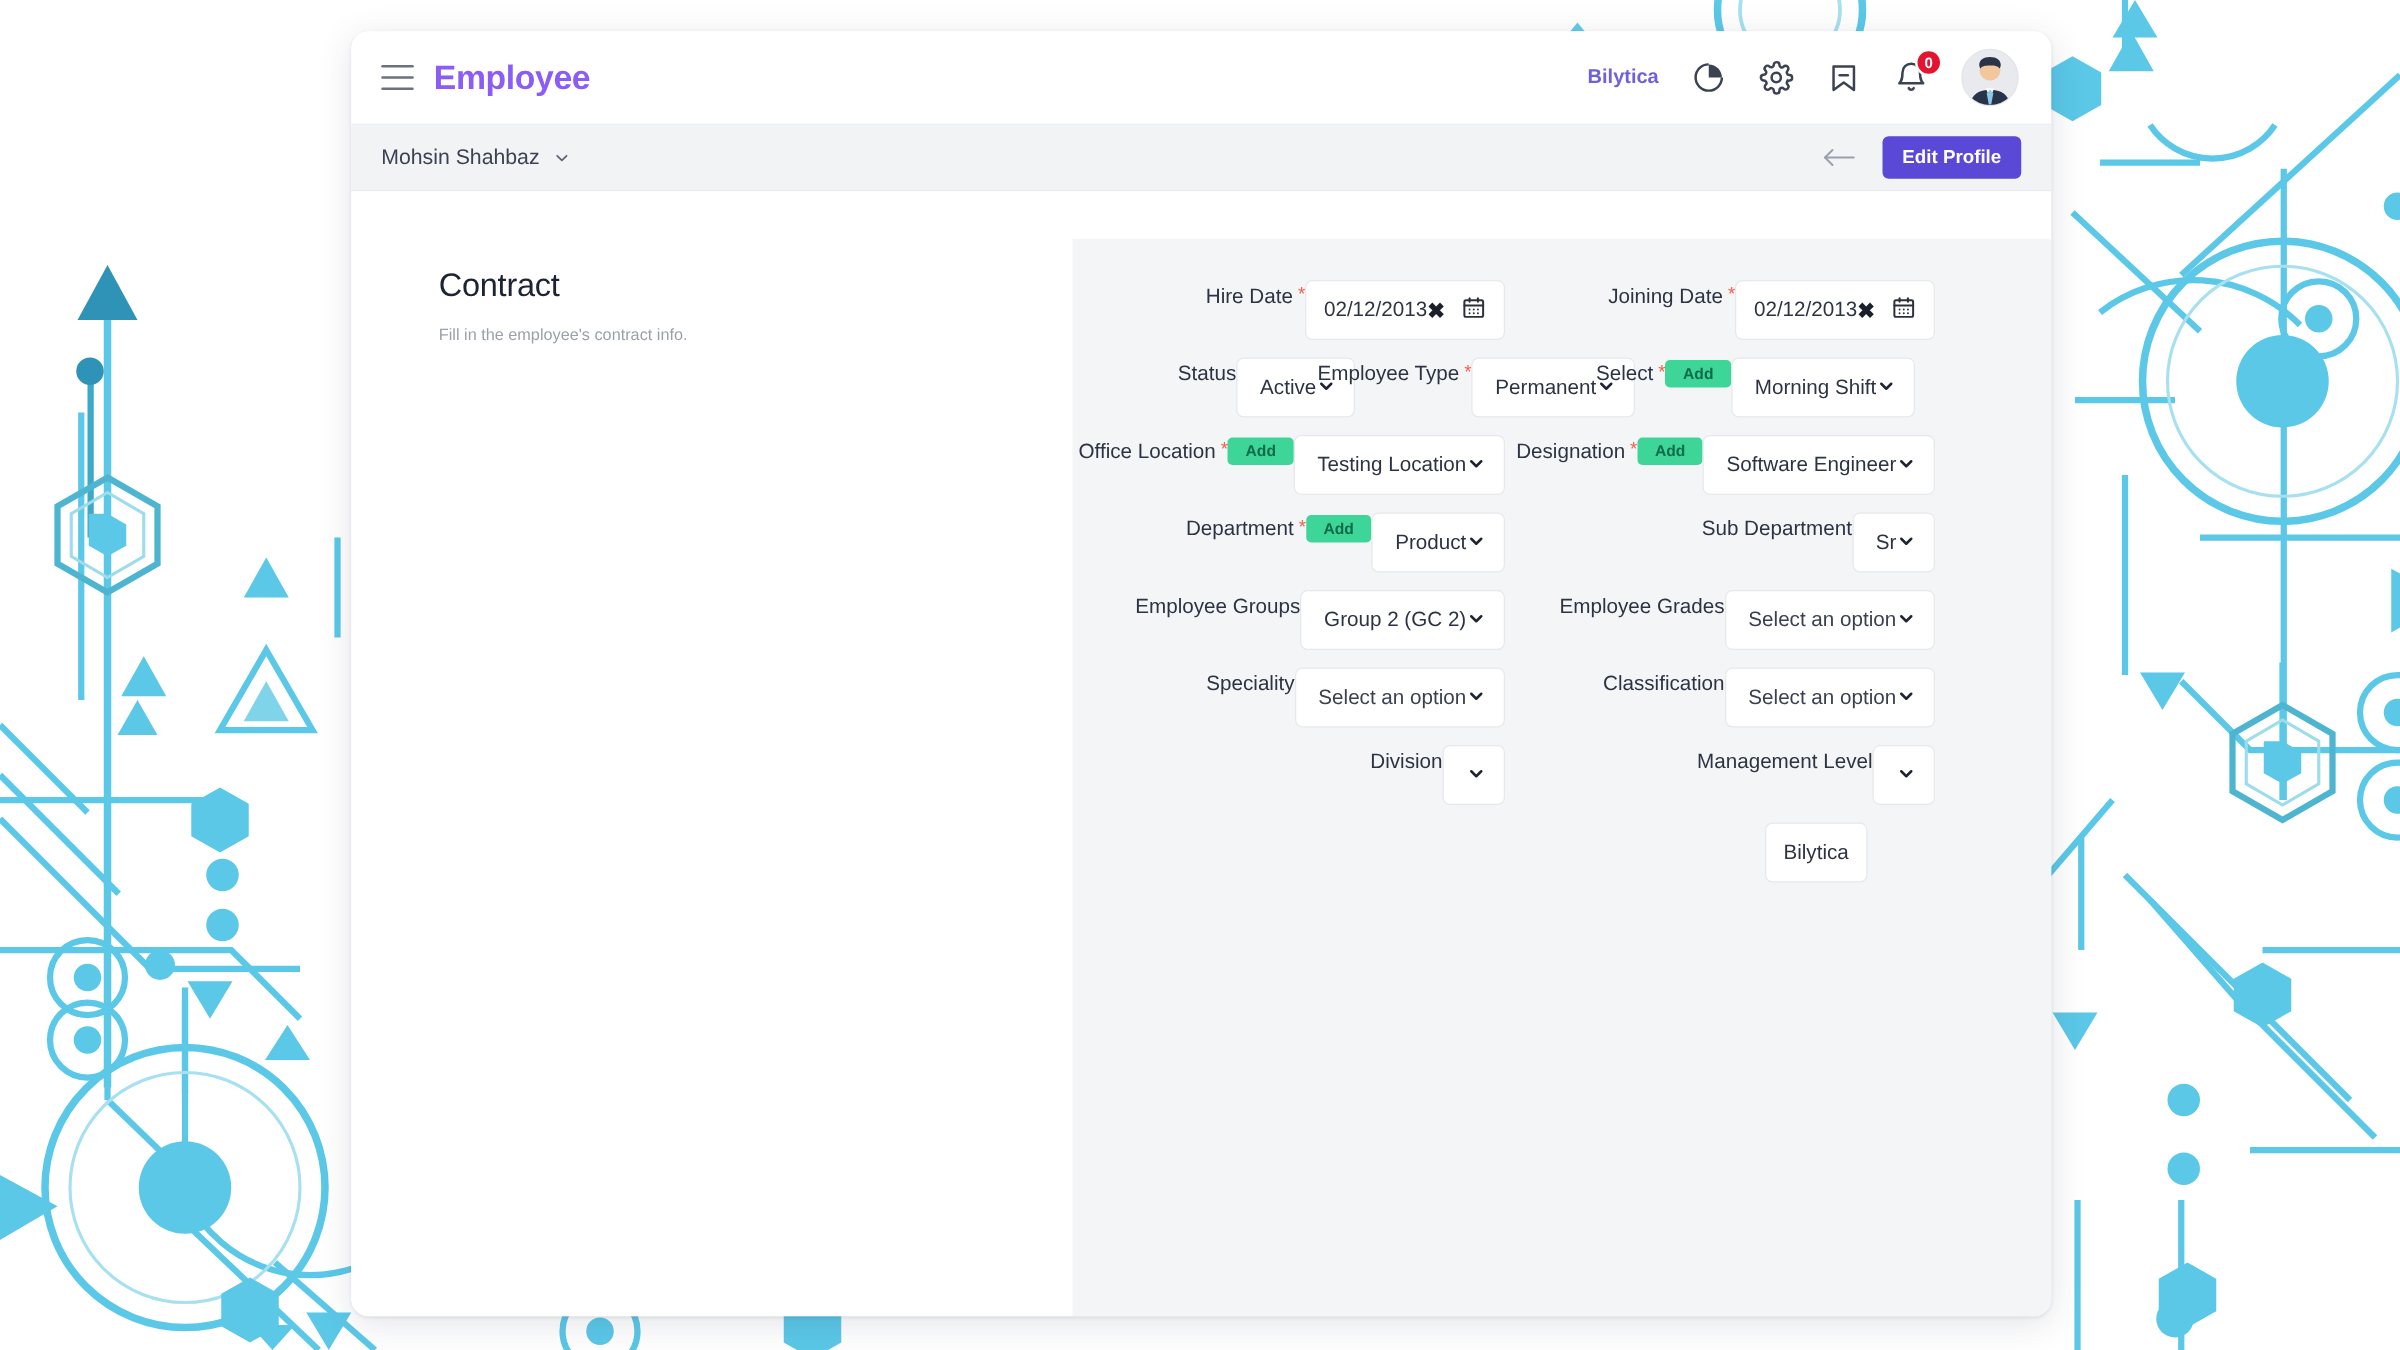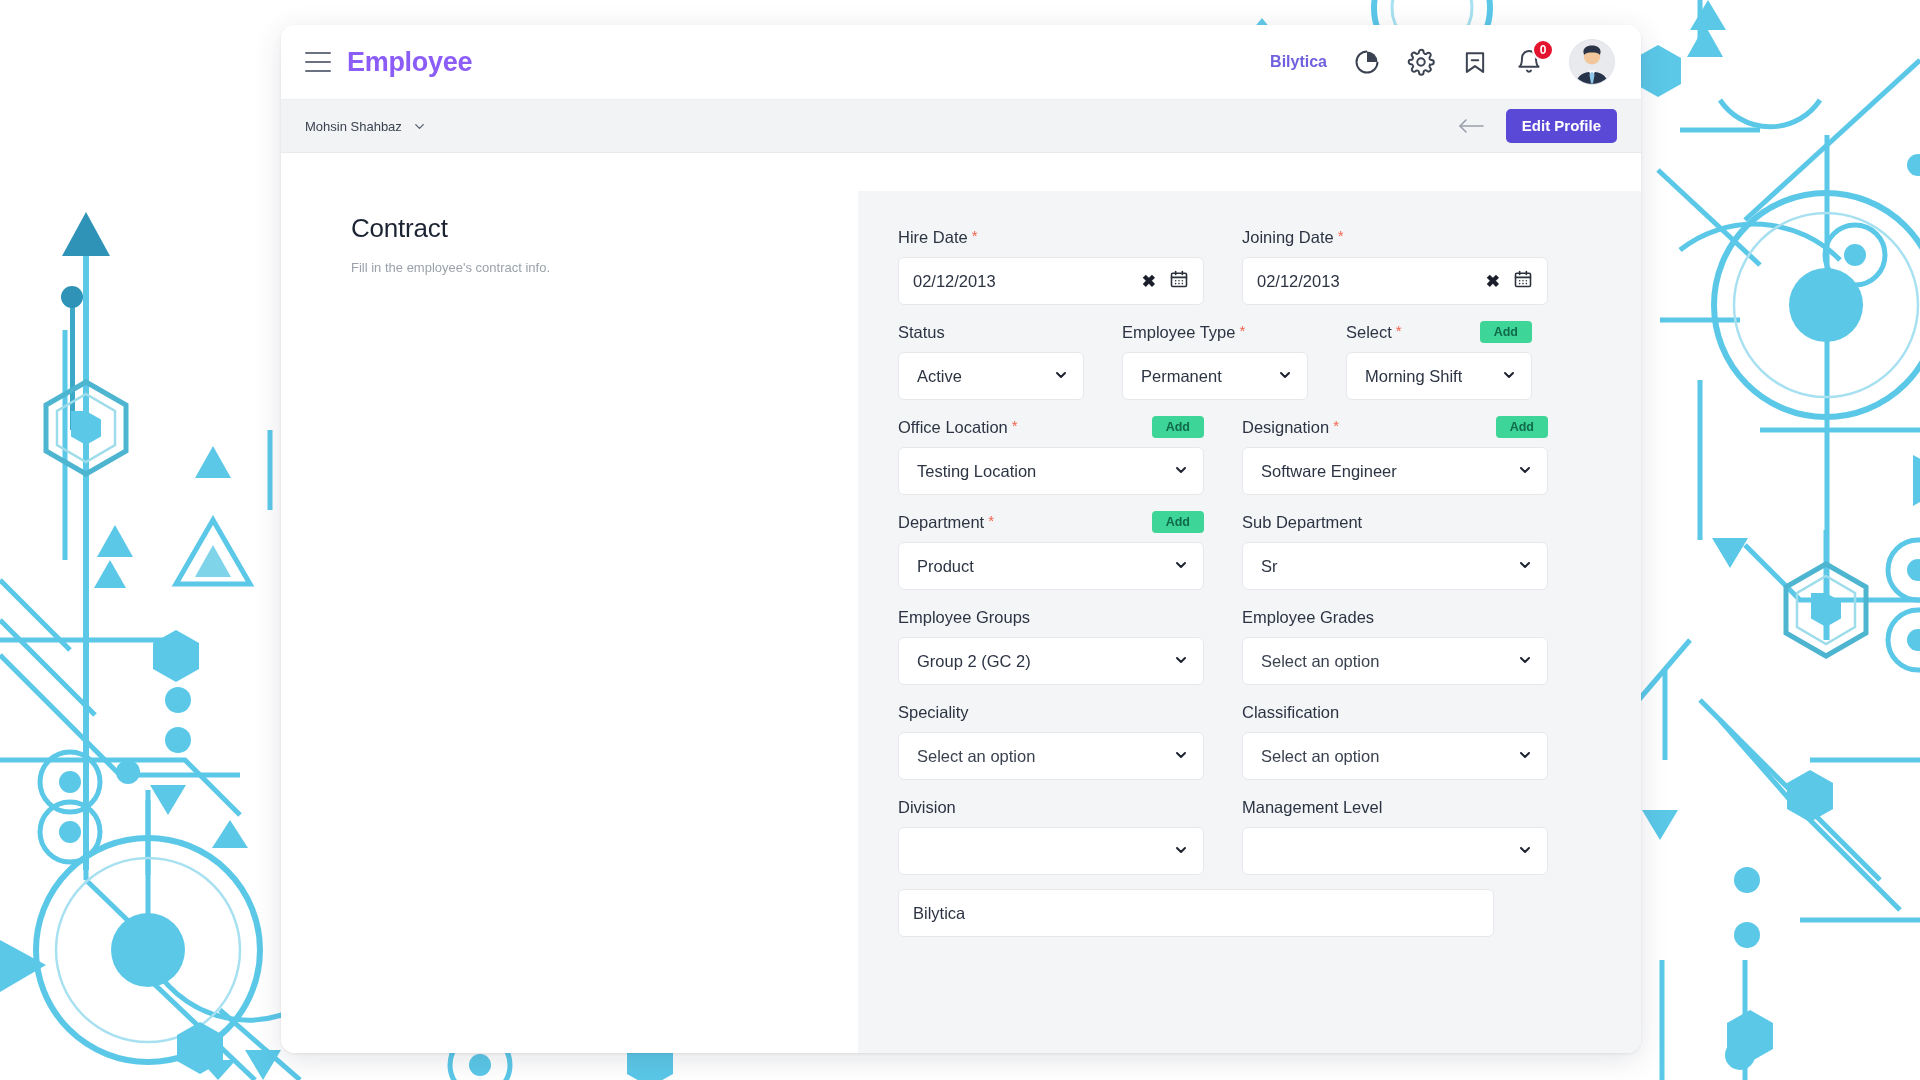--- a/index.html
+++ b/index.html
@@ -43,21 +43,21 @@
   #avatar{
     width:44px;height:44px;border-radius:50%;overflow:hidden;position:relative;
     border:1px solid #e2e5ec;background:#dfe4ea;cursor:pointer;flex:none;
   }
 
   
   #subbar{
     height:53px;background:#f2f3f5;display:flex;align-items:center;
     padding:0 24px 0 24px;box-sizing:border-box;border-bottom:1px solid #e8eaee;
   }
-  #breadcrumb{display:flex;align-items:center;gap:10px;font-size:13px;color:#3b4251;cursor:pointer;}
+  #breadcrumb{display:flex;align-items:center;gap:10px;font-size:17px;color:#3b4251;cursor:pointer;}
   #subbar-right{margin-left:auto;display:flex;align-items:center;gap:22px;}
   #back-arrow{color:#9aa0ab;display:block;cursor:pointer;}
   #edit-profile{
     background:#5a48d6;color:#fff;font-size:15px;font-weight:bold;
     padding:9px 16px;border-radius:5px;border:none;cursor:pointer;
     font-family:"Liberation Sans", sans-serif;line-height:1.1;
   }
 
   
   #wbody{position:relative;height:900px;background:#ffffff;padding-left:31px;}
@@ -65,21 +65,21 @@
   #left-col{position:absolute;left:70px;top:60px;width:480px;}
   #section-title{font-size:26px;color:#1c2333;font-weight:normal;margin:0 0 16px 0;letter-spacing:-.2px;}
   #section-sub{font-size:13px;color:#9ba1ab;margin:0;}
 
   
   #form-panel{
     position:absolute;left:577px;top:38px;right:0;bottom:0;
     background:#f4f5f7;padding:33px 40px 40px 40px;box-sizing:border-box;
   }
   .frow{display:flex;gap:38px;margin-bottom:14px;}
-  .fcell{position:relative;display:flex;flex-direction:column;}
+  .fcell{position:relative;display:flex;justify-content:flex-end;}
   .lblrow{display:flex;align-items:center;height:26px;margin-bottom:7px;}
   .flabel{font-size:16.5px;color:#2c3443;font-weight:normal;white-space:nowrap;}
   .req{color:#f2634c;font-size:15px;margin-left:4px;line-height:1;position:relative;top:-2px;}
   .addbtn{
     margin-left:auto;background:#3ed598;color:#0f6b49;font-size:12.5px;font-weight:bold;
     border-radius:4px;padding:3px 14px;border:none;cursor:pointer;line-height:1.3;
     font-family:"Liberation Sans", sans-serif;
   }
   .field{
     height:48px;background:#ffffff;border:1px solid #e6e8ec;border-radius:6px;

